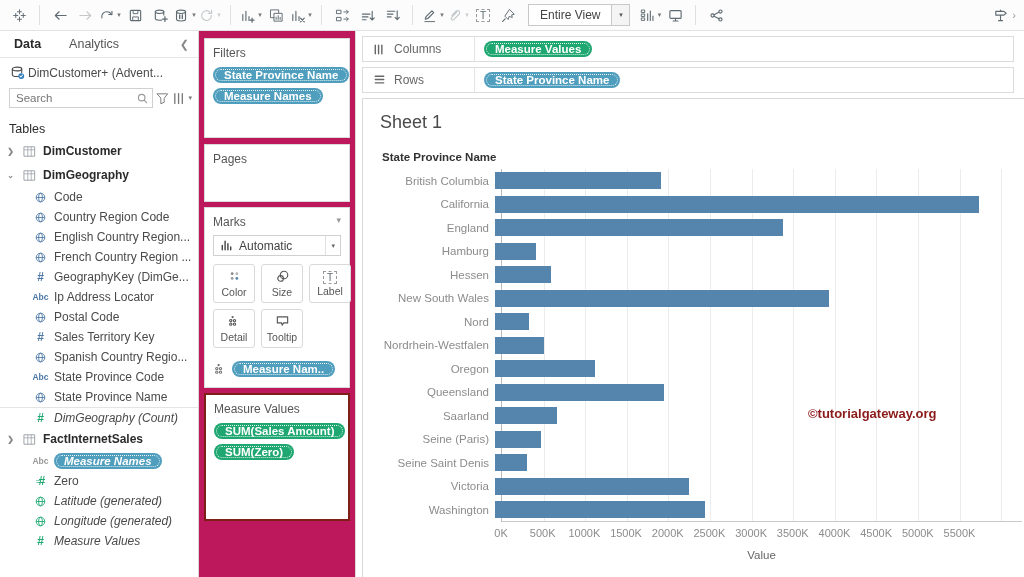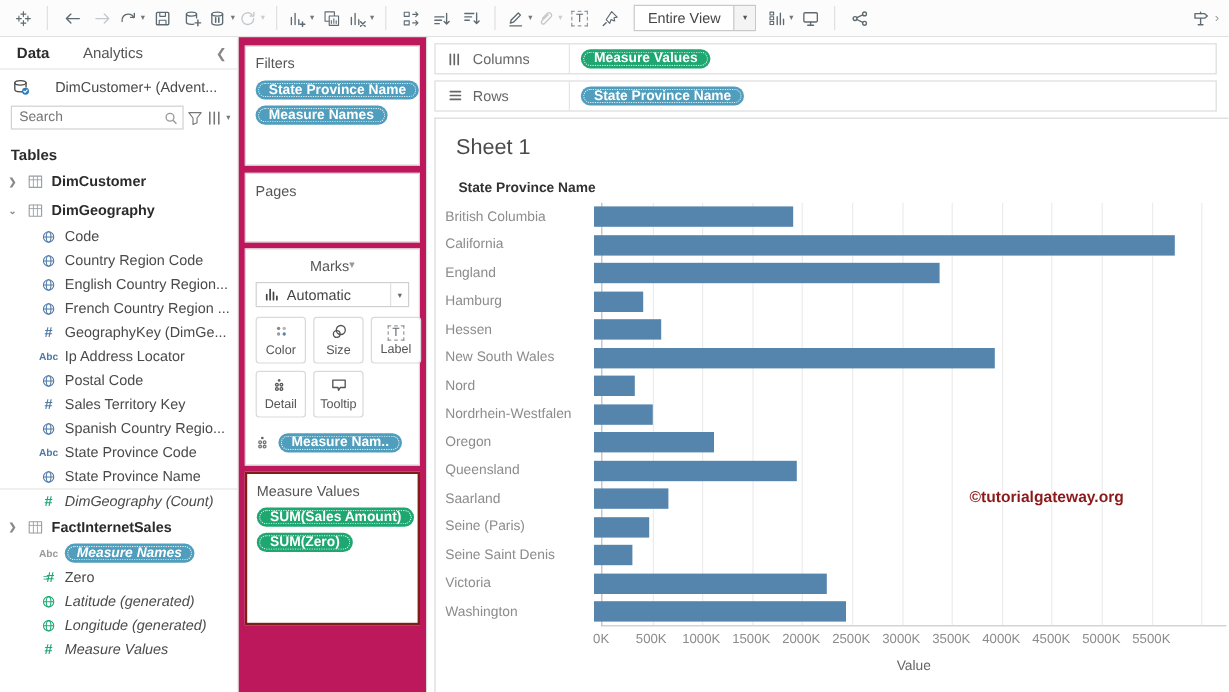--- a/index.html
+++ b/index.html
@@ -26,29 +26,29 @@
   .t-label-box { border:1px dashed #9a9a9a; font-size:10px; padding:0 3px; color:#5e6a71; }
   .showme-chevron { color:#999; font-size:11px; margin-left:2px; }
 
   
   .data-pane { position:absolute; top:31px; left:0; width:199px; bottom:0; background:#fff;
     border-right:1px solid #d9d9d9; overflow:hidden; }
   .dp-tabs { display:flex; align-items:center; height:27px; border-bottom:1px solid #e6e6e6; }
   .dp-tab { padding:0 14px; font-size:12.5px; color:#555; }
   .dp-tab.active { font-weight:bold; color:#2b2b2b; }
   .dp-collapse { margin-left:auto; padding:0 9px; color:#888; font-size:11px; }
-  .dp-ds { display:flex; align-items:center; gap:20px; padding:7px 6px 5px 9px; color:#4a4a4a;
+  .dp-ds { display:flex; align-items:center; gap:2px; padding:7px 6px 5px 9px; color:#4a4a4a;
     white-space:nowrap; overflow:hidden; }
   .dp-search-row { display:flex; align-items:center; gap:2px; padding:3px 6px 6px 9px; }
   .dp-search { flex:1; border:1px solid #d0d0d0; height:20px; display:flex; align-items:center; position:relative; background:#fff; }
   .dp-search input { border:0; outline:0; width:100%; font-size:11.5px; padding:0 18px 0 6px;
     font-family:inherit; color:#333; background:transparent; }
   .dp-search .mag { position:absolute; right:3px; top:3px; color:#999; }
   .dp-icon-btn { color:#777; display:flex; align-items:center; gap:1px; }
-  .dp-tables-hdr { font-weight:bold; color:#2b2b2b; font-size:12.5px; padding:8px 0 3px 9px; }
+  .dp-tables-hdr { font-weight:normal; color:#2b2b2b; font-size:12.5px; padding:8px 0 3px 9px; }
   .fld, .tbl { display:flex; align-items:center; gap:5px; white-space:nowrap; overflow:hidden;
     color:#4a4a4a; padding-left:32px; height:20px; }
   .tbl { padding-left:5px; font-weight:bold; color:#2b2b2b; height:24px; }
   .expander { width:11px; font-size:8px; color:#888; flex:none; text-align:center; }
   .fld-icon { width:17px; flex:none; display:flex; justify-content:center; align-items:center; }
   .ic-blue { color:#4e79a7; } .ic-green { color:#1ea771; } .ic-gray { color:#999; }
   .mini-abc { font-size:8.5px; font-weight:bold; letter-spacing:0; }
   .mini-hash { font-size:12px; font-weight:bold; }
   .mini-eq { font-size:8px; margin-right:-2px; }
   .it { font-style:italic; }
@@ -62,21 +62,21 @@
   .card { position:absolute; left:5px; right:5px; background:#fff; border:1px solid #d9d9d9; padding:7px 8px; }
   #card-filters { top:7px;  height:100px; }
   #card-pages   { top:113px; height:58px; }
   #card-marks   { top:176px; height:181px; }
   #card-mv      { top:362px; height:128px; border:2px solid #7d1f16; }
   .card-title { color:#555; font-size:12px; margin-bottom:7px; }
   .pill { border-radius:9px; color:#fff; font-weight:bold; font-size:11.5px; padding:2px 11px;
     margin-bottom:5px; width:fit-content; outline:1px dotted rgba(255,255,255,.85); outline-offset:-3px;
     white-space:nowrap; }
   .pill.blue { background:#4f9ebd; } .pill.green { background:#1ea771; }
-  .marks-hdr { display:flex; justify-content:center; color:#555; }
+  .marks-hdr { display:flex; justify-content:space-between; color:#555; }
   .marks-hdr .collapse { color:#999; font-size:9px; }
   .marks-dd { display:flex; align-items:center; border:1px solid #d0d0d0; height:21px; padding:0 5px;
     margin:6px 0 8px; color:#444; gap:5px; }
   .marks-dd .dd-caret { margin-left:auto; font-size:7px; color:#666; border-left:1px solid #e0e0e0; padding-left:5px; align-self:stretch; display:flex; align-items:center; }
   .marks-grid { display:grid; grid-template-columns:repeat(3, 42px); gap:6px; }
   .mark-btn { border:1px solid #d9d9d9; border-radius:3px; height:39px; display:flex; flex-direction:column;
     align-items:center; justify-content:center; gap:2px; color:#555; font-size:10.5px; background:#fff; }
   .marks-shelf { display:flex; align-items:center; gap:4px; margin-top:13px; color:#777; }
 
   
@@ -93,21 +93,21 @@
     border-top:1px solid #d9d9d9; border-left:1px solid #d9d9d9; }
   .sheet-title { font-size:18px; color:#4a4a4a; padding:13px 0 0 17px; }
 
   .chart { position:absolute; top:52px; left:8px; right:2px; bottom:0; }
   .chart-hdr { font-weight:bold; font-size:11.5px; color:#333; padding-left:11px; }
   .plot-overlay { position:absolute; top:18px; left:130px; right:0; height:353px;
     border-left:1px solid #bbb; border-bottom:1px solid #c9c9c9; }
   .gridline { position:absolute; top:0; bottom:0; width:1px; background:#ececec; }
   .rows { position:absolute; top:18px; left:0; right:0; }
   .bar-row { display:flex; height:23.5px; align-items:center; }
-  .cat-label { width:124px; flex:none; text-align:left; color:#8c8c8c; font-size:11.5px;
+  .cat-label { width:124px; flex:none; text-align:right; color:#8c8c8c; font-size:11.5px;
     padding-right:6px; white-space:nowrap; overflow:hidden; }
   .track { flex:1; position:relative; height:23.5px; }
   .bar { position:absolute; left:0; top:3px; height:17px; background:#5585ad; }
   .ticks { position:absolute; top:376px; left:130px; right:0; height:14px; }
   .tick { position:absolute; transform:translateX(-50%); color:#8c8c8c; font-size:11px; white-space:nowrap; }
   .xlabel { position:absolute; top:398px; left:130px; right:0; text-align:center; color:#666; font-size:11.5px; }
   .watermark { position:absolute; left:437px; top:255px; color:#8b1a1a; font-weight:bold; font-size:13px; }
 </style>
 </head>
 <body>

